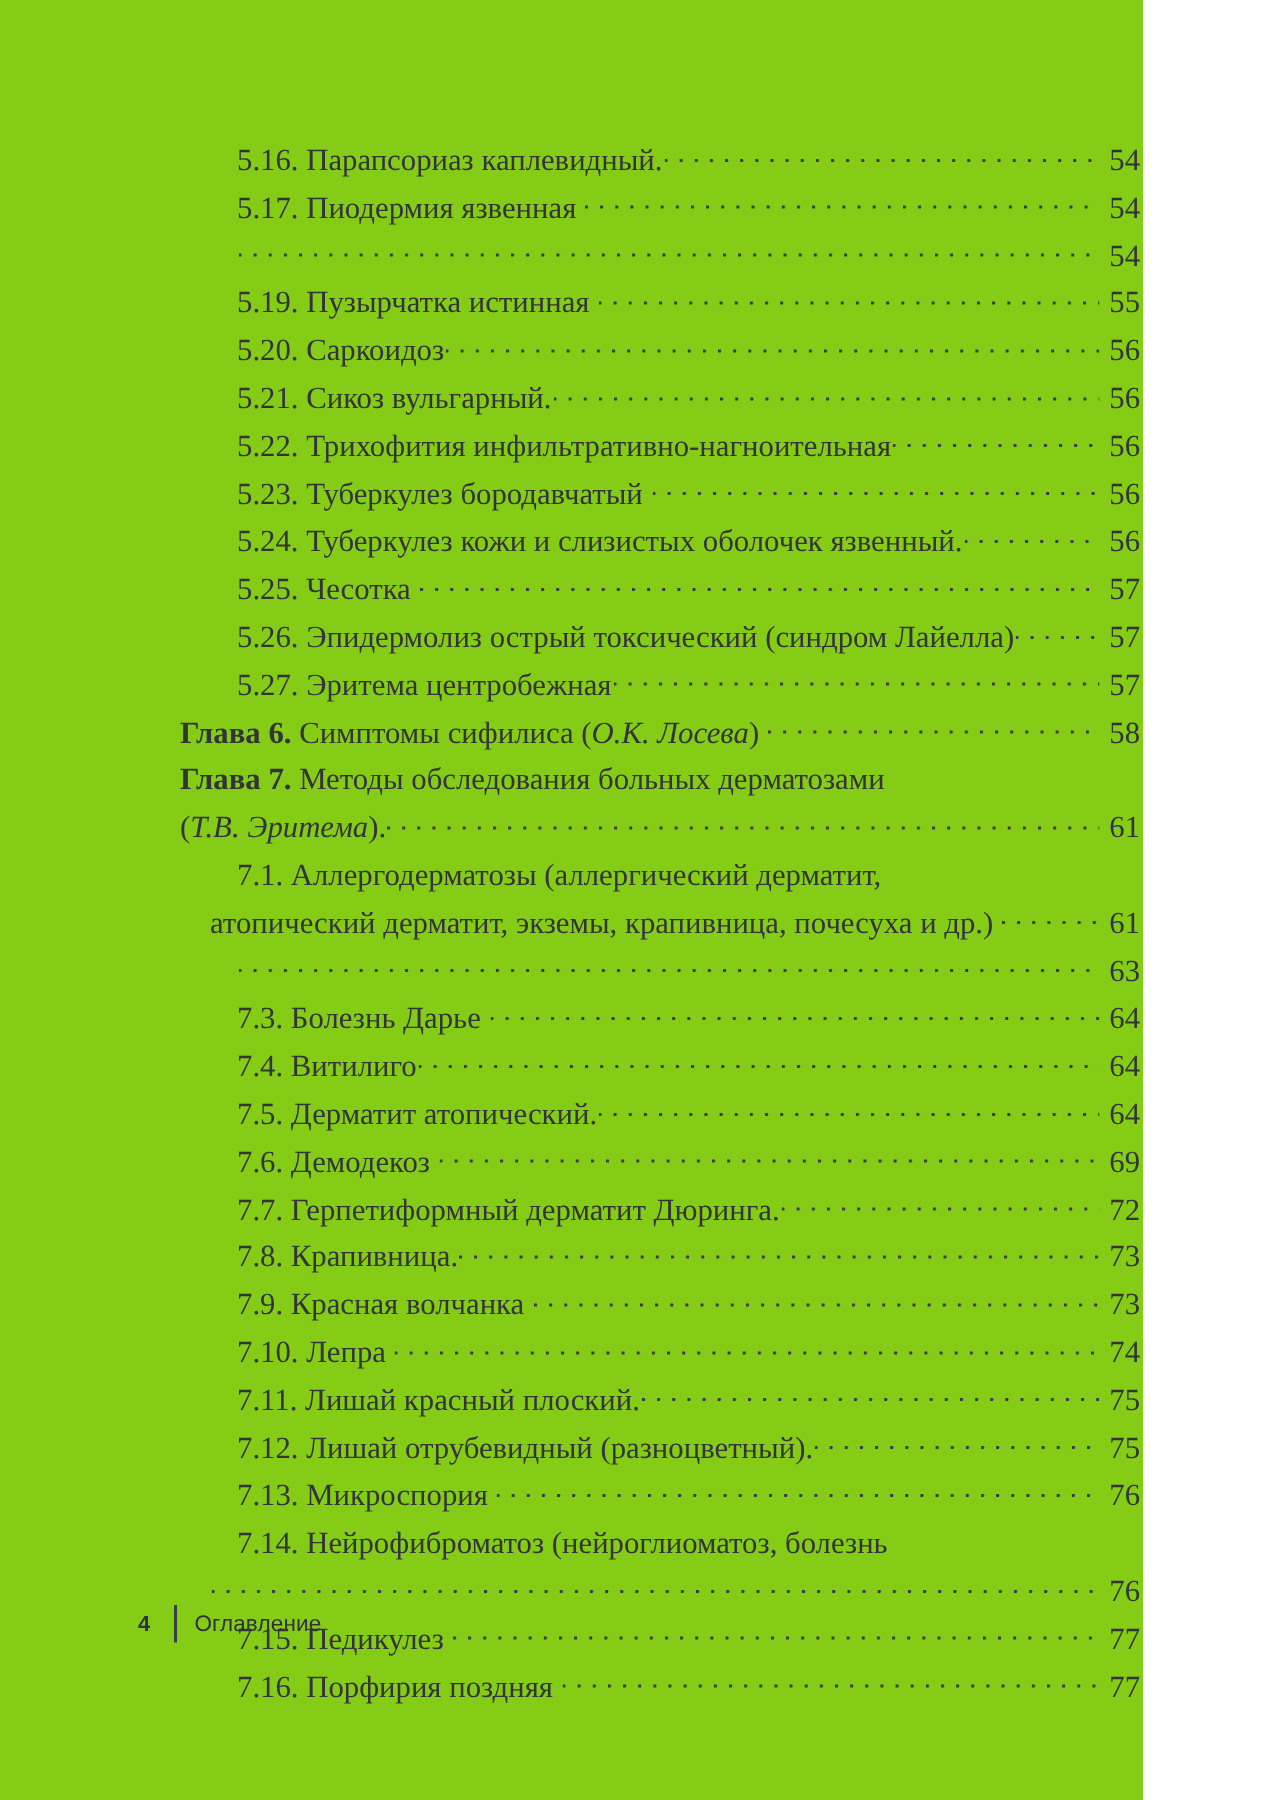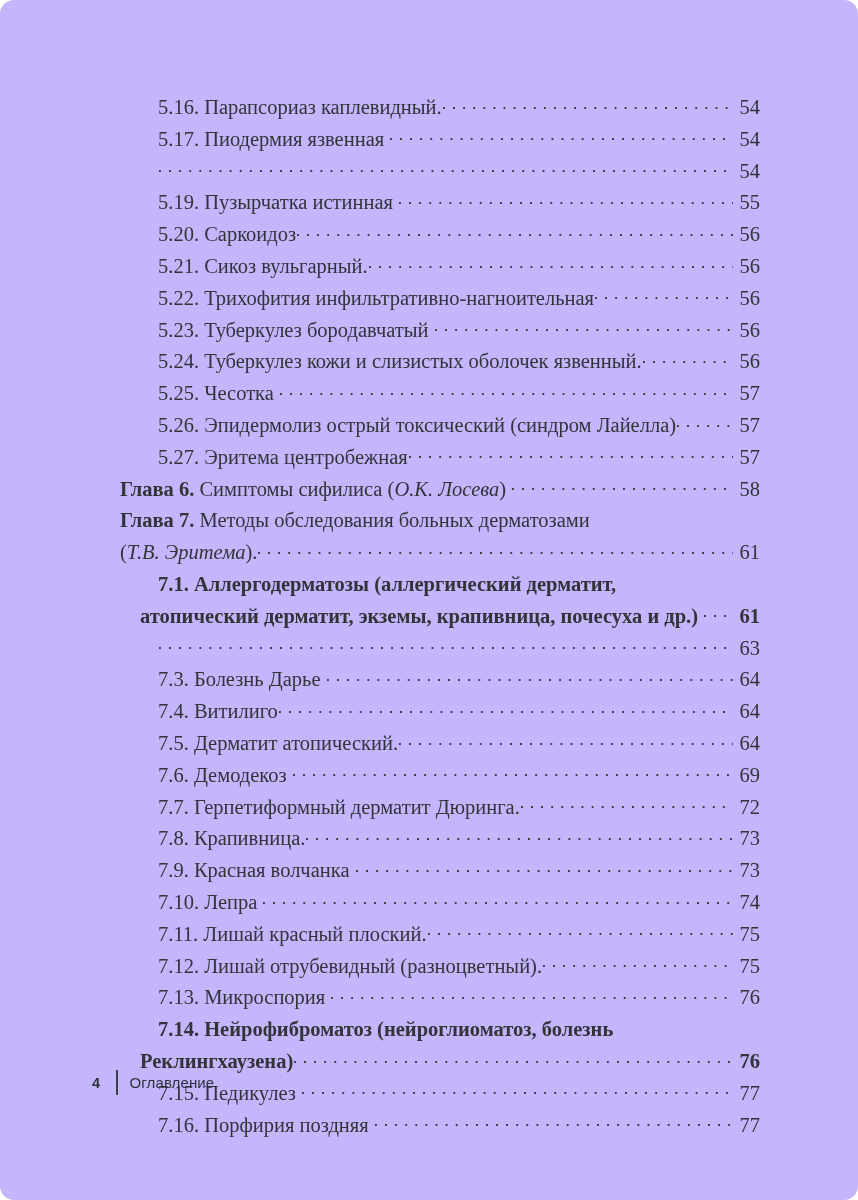--- a/index.html
+++ b/index.html
@@ -13,24 +13,23 @@
     height: 1200px;
     position: relative;
     font-family: "Liberation Serif", "DejaVu Serif", serif;
     color: #333338;
     overflow: hidden;
   }
 
   .page {
     position: absolute;
     left: 0; top: 0;
-    width: 858px;
+    width: 762px;
     height: 1200px;
-    background: #c4b5fd;
-    border-radius: 14px;
+    background: #84cc16;
   }
 
   .toc {
     position: absolute;
     left: 120px;
     top: 92px;
     width: 640px;
   }
 
   
@@ -42,21 +41,20 @@
     margin: 0;
   }
 
   
   .entry.sub {
     padding-left: 38px;
     text-indent: 0;
   }
   .entry.sub .lines {
     margin-left: -18px;
-    font-weight: bold;
   }
   .entry.sub .firstline {
     padding-left: 18px;
   }
 
   
   .entry.chapter {
     padding-left: 0;
   }
 
@@ -326,21 +324,20 @@
         <div class="row">
           <span class="txt">7.13. Микроспория </span>
           <span class="leader"></span>
           <span class="pageno">76</span>
         </div>
       </div>
       <div class="entry sub">
         <div class="lines">
           <div class="freeline firstline">7.14. Нейрофиброматоз (нейроглиоматоз, болезнь</div>
           <div class="row">
-            <span class="txt">Реклингхаузена)</span>
             <span class="leader"></span>
             <span class="pageno">76</span>
           </div>
         </div>
       </div>
       <div class="entry sub">
         <div class="row">
           <span class="txt">7.15. Педикулез </span>
           <span class="leader"></span>
           <span class="pageno">77</span>

